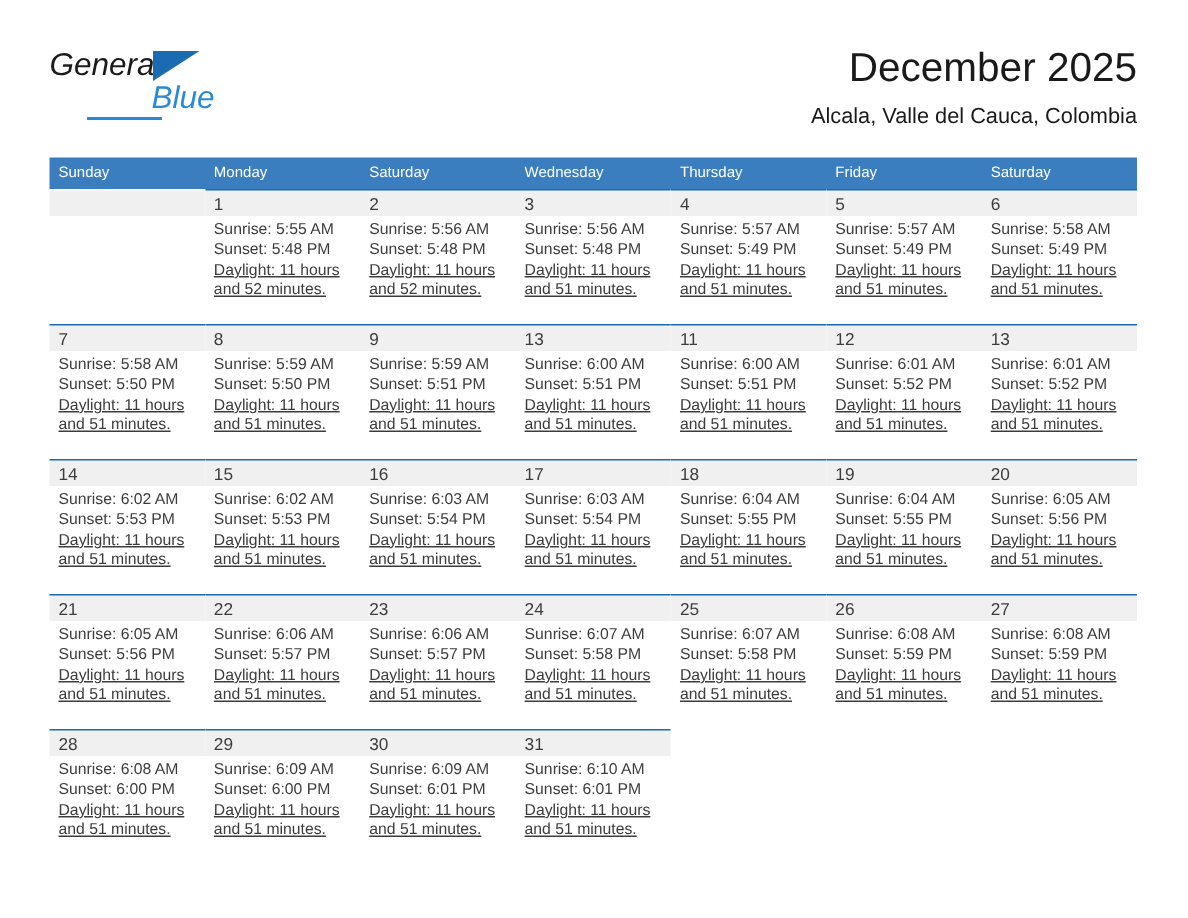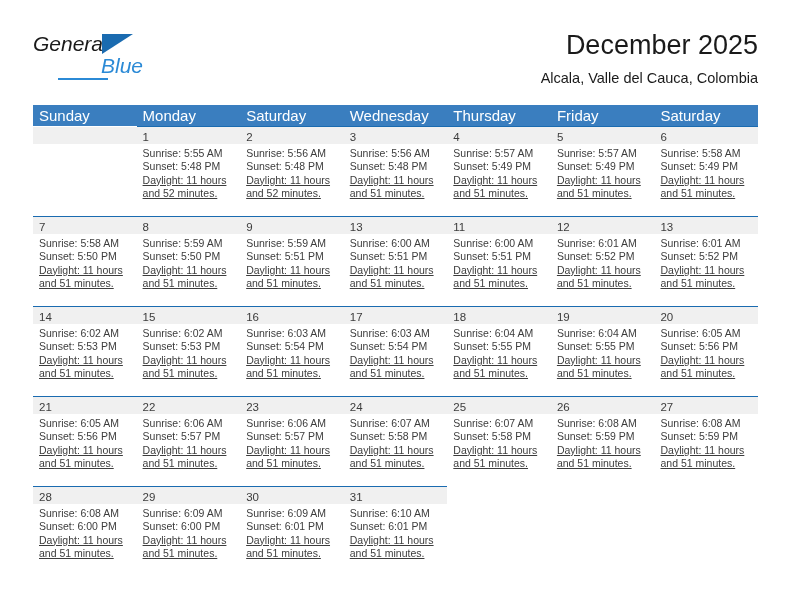--- a/index.html
+++ b/index.html
@@ -100,21 +100,21 @@
   }
   .dow-row {
     display: flex;
     width: 100%;
     background: #3a7ebf;
     height: 21px;
   }
   .dow {
     flex: 1 1 0;
     color: #ffffff;
-    font-size: 15px;
+    font-size: 10px;
     line-height: 21px;
     padding-left: 6px;
     white-space: nowrap;
     overflow: hidden;
   }
 
   .week {
     display: flex;
     width: 100%;
     height: 90px;

